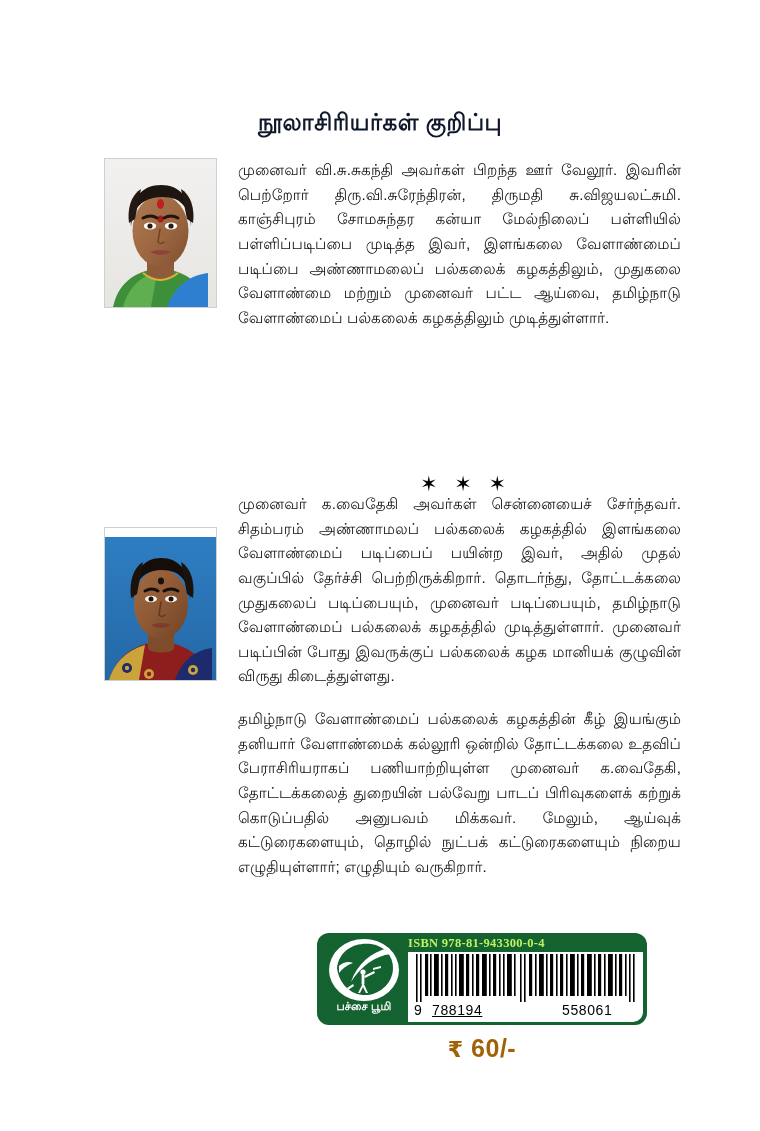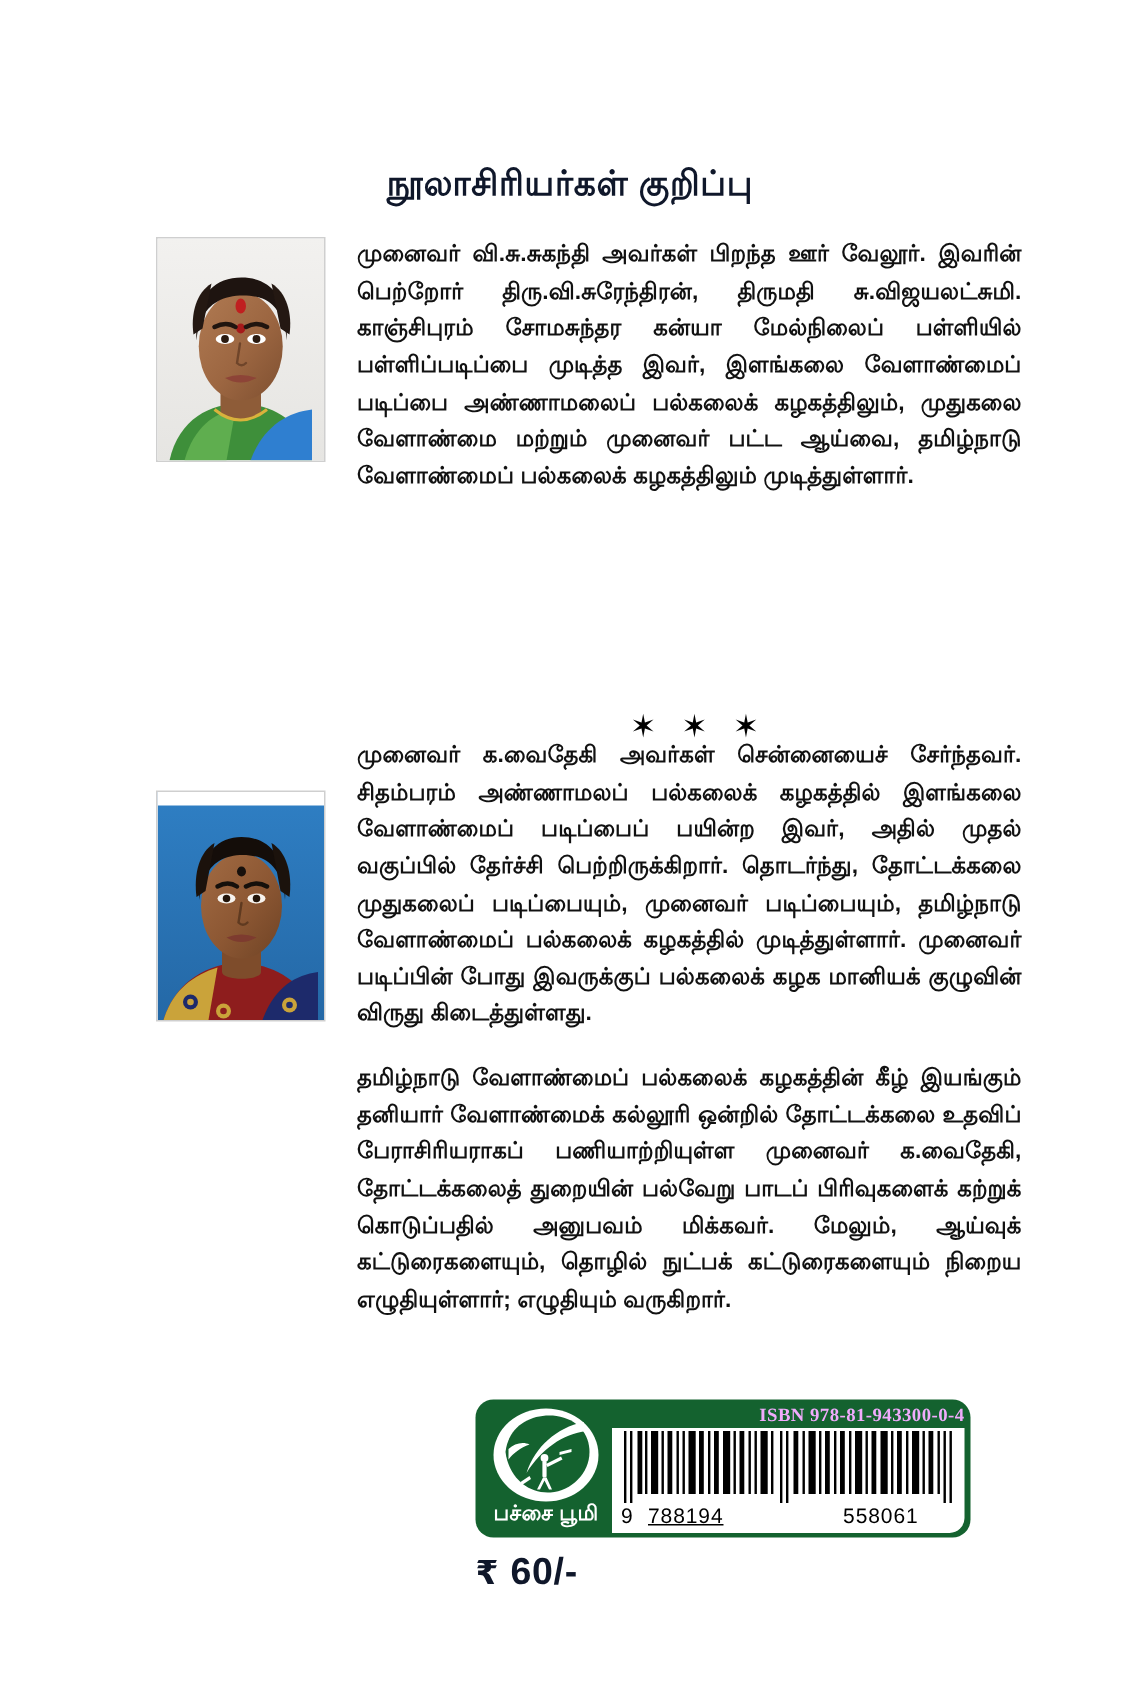--- a/index.html
+++ b/index.html
@@ -42,21 +42,21 @@
     top: 158px;
     width: 455px;
   }
   .para {
     margin: 0 12px 14px 0;
     color: #111111;
     font-size: 15.2px;
     line-height: 1.62;
     text-align: justify;
     text-justify: inter-word;
-    font-weight: bold;
+    font-weight: normal;
     letter-spacing: 0.1px;
   }
   .para:last-child { margin-bottom: 0; }
 
   .para-gap-top { margin-top: 18px; }
 
   
   .star-divider {
     position: absolute;
     left: 238px;
@@ -109,38 +109,38 @@
     width: 74px;
     height: 64px;
   }
   .logo-name {
     position: absolute;
     left: 0;
     top: 64px;
     width: 86px;
     text-align: center;
     color: #ffffff;
-    font-size: 14px;
+    font-size: 11px;
     font-weight: bold;
     letter-spacing: 0.2px;
   }
   .barcode-panel {
     position: absolute;
     left: 91px;
     top: 3px;
     width: 235px;
     height: 86px;
   }
   .isbn-text {
     position: absolute;
     left: 0;
     top: 0px;
     width: 235px;
-    text-align: right;
-    color: #f0abfc;
+    text-align: left;
+    color: #bef264;
     font-family: "Liberation Serif", "DejaVu Serif", serif;
     font-size: 12.5px;
     font-weight: bold;
     letter-spacing: 0.3px;
     white-space: nowrap;
   }
   .barcode-white {
     position: absolute;
     left: 0;
     top: 16px;
@@ -173,21 +173,22 @@
   .bd-left  { width: 18px; text-align: left; padding-left: 2px; }
   .bd-mid   { flex: 1; text-align: left; text-decoration: underline; }
   .bd-right { flex: 1; text-align: center; }
 
   
   .price {
     position: absolute;
     left: 317px;
     top: 1034px;
     width: 330px;
-    color: #0f172a;
+    text-align: center;
+    color: #a16207;
     font-size: 25px;
     font-weight: bold;
     letter-spacing: 0.5px;
   }
   .price .rupee {
     font-family: "DejaVu Sans", sans-serif;
     font-weight: bold;
     font-size: 22px;
   }
 </style>

